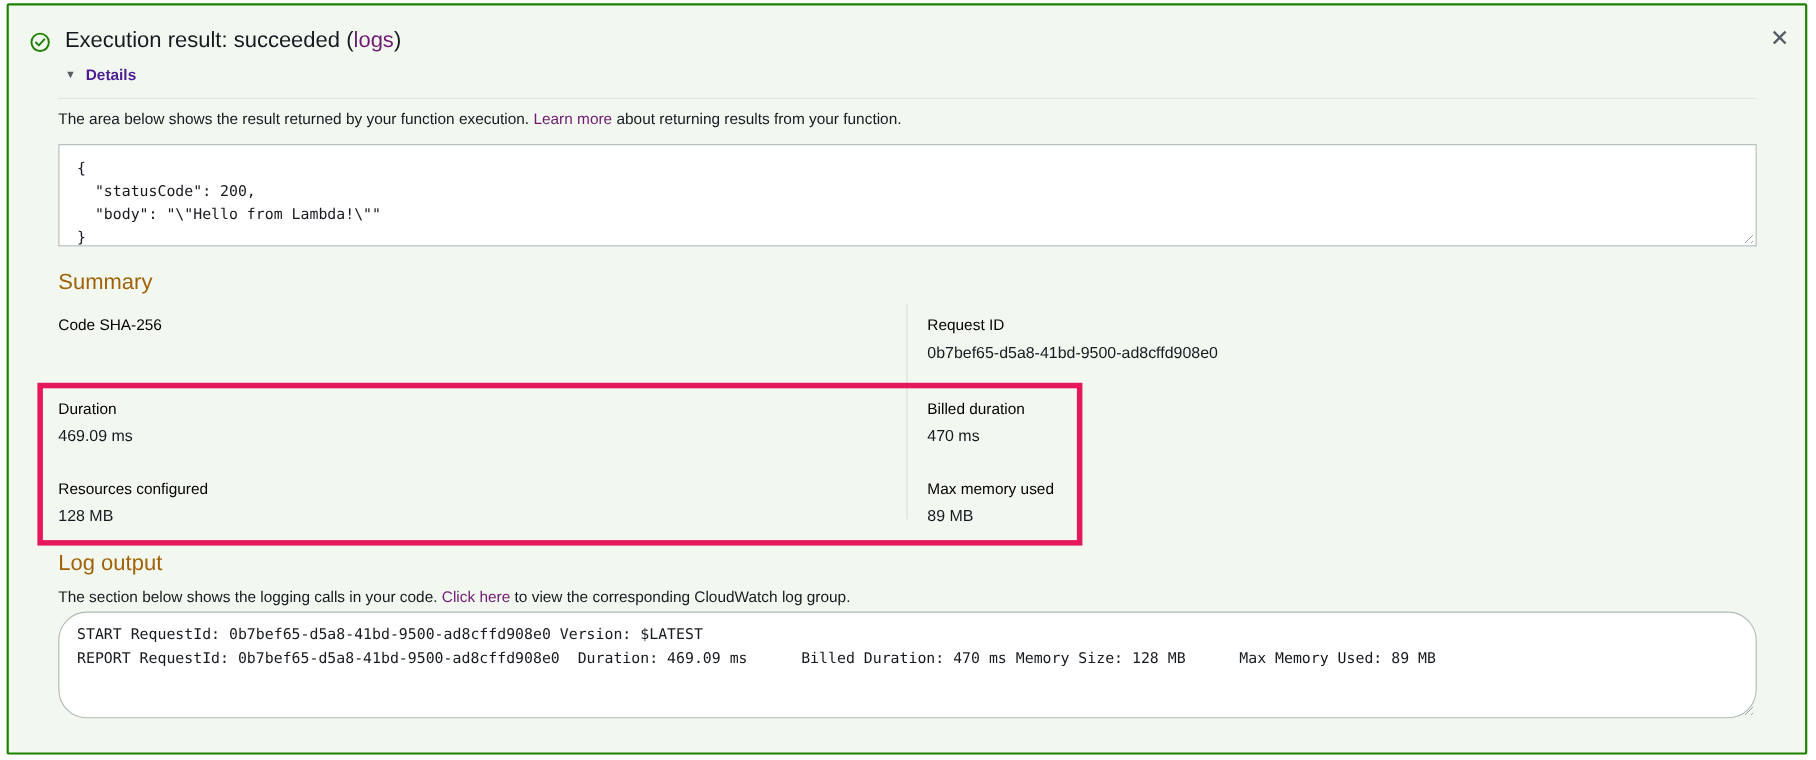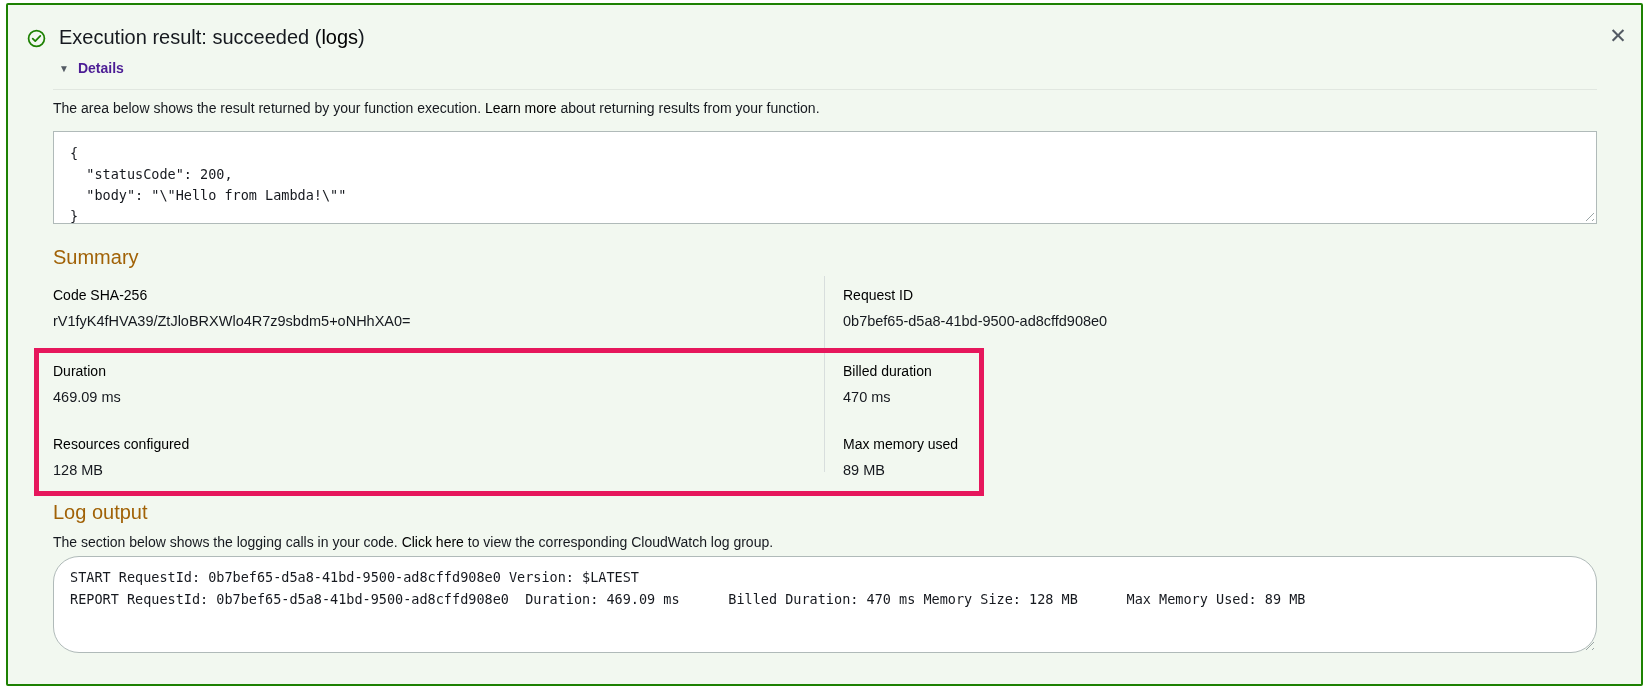--- a/index.html
+++ b/index.html
@@ -9,21 +9,21 @@
     font-family:"Liberation Sans",sans-serif;
     color:#16191f;
   }
   .panel{
     position:absolute;left:6px;top:3px;width:1637px;height:683px;
     background:#f2f8f0;border:2px solid #1d8102;border-radius:2px;
     box-sizing:border-box;
   }
   .check-icon{position:absolute;left:27px;top:29px;width:19px;height:19px;}
   .page-title{position:absolute;left:59px;top:26px;font-size:20px;color:#16191f;}
-  .link{color:#000000;text-decoration:none;cursor:pointer;}
+  .link{color:#701a75;text-decoration:none;cursor:pointer;}
   .close-btn{
     position:absolute;left:1600px;top:18px;width:36px;height:36px;
     background:transparent;border:none;cursor:pointer;
     font-size:21px;color:#545b64;line-height:36px;text-align:center;padding:0;
     font-family:"Liberation Sans",sans-serif;
   }
   .details-toggle{
     position:absolute;left:59px;top:60px;cursor:pointer;
     display:flex;align-items:center;gap:9px;
   }
@@ -100,21 +100,20 @@
   "statusCode": 200,
   "body": "\"Hello from Lambda!\""
 }</pre>
   <div class="grip"></div>
 </div>
 
 <h2 class="section-heading summary-heading">Summary</h2>
 
 <div class="field f0">
   <div class="label">Code SHA-256</div>
-  <div class="value">rV1fyK4fHVA39/ZtJloBRXWlo4R7z9sbdm5+oNHhXA0=</div>
 </div>
 <div class="field f1">
   <div class="label">Request ID</div>
   <div class="value">0b7bef65-d5a8-41bd-9500-ad8cffd908e0</div>
 </div>
 <div class="field f2">
   <div class="label">Duration</div>
   <div class="value">469.09 ms</div>
 </div>
 <div class="field f3">

